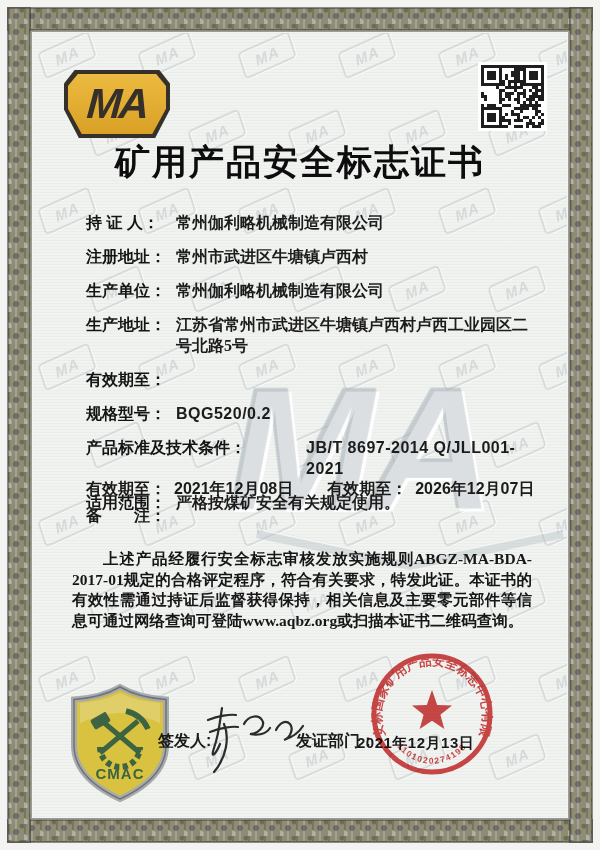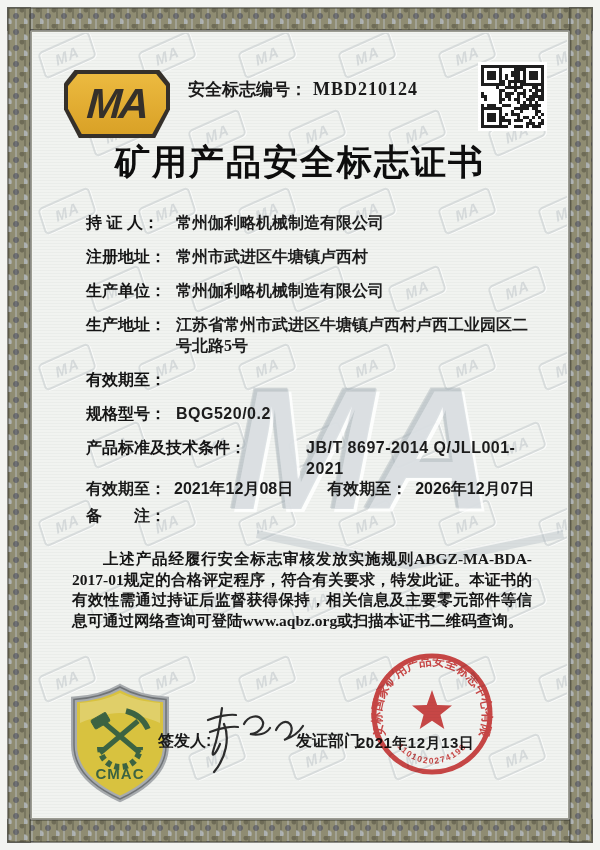--- a/index.html
+++ b/index.html
@@ -146,23 +146,20 @@
       <div class="wm-stamp" style="left: 156px; top: 710px;">MA</div>
       <div class="wm-stamp" style="left: 256px; top: 710px;">MA</div>
       <div class="wm-stamp" style="left: 356px; top: 710px;">MA</div>
       <div class="wm-stamp" style="left: 456px; top: 710px;">MA</div>
     </div>
 
   <div class="ma-logo">
     <div class="ma-logo-inner">
       <span class="ma-logo-text">MA</span>
     </div>
-  </div>
-  <div class="cert-no">
-    <span>安全标志编号：</span><span class="num">MBD210124</span>
   </div>
   <div class="qr">
       <div class="qr-grid">
         <div style="position: absolute; left: 0px; top: 0px; width: 3px; height: 3px; background: rgb(30, 30, 30);"></div>
         <div style="position: absolute; left: 3px; top: 0px; width: 3px; height: 3px; background: rgb(30, 30, 30);"></div>
         <div style="position: absolute; left: 6px; top: 0px; width: 3px; height: 3px; background: rgb(30, 30, 30);"></div>
         <div style="position: absolute; left: 9px; top: 0px; width: 3px; height: 3px; background: rgb(30, 30, 30);"></div>
         <div style="position: absolute; left: 12px; top: 0px; width: 3px; height: 3px; background: rgb(30, 30, 30);"></div>
         <div style="position: absolute; left: 15px; top: 0px; width: 3px; height: 3px; background: rgb(30, 30, 30);"></div>
         <div style="position: absolute; left: 18px; top: 0px; width: 3px; height: 3px; background: rgb(30, 30, 30);"></div>
@@ -430,20 +427,24 @@
       <span class="lbl">有效期至：</span>
     </div>
     <div class="row">
       <span class="lbl">规格型号：</span>
       <span class="val code">BQG520/0.2</span>
     </div>
     <div class="row wide">
       <span class="lbl">产品标准及技术条件：</span>
       <span class="val std">JB/T 8697-2014  Q/JLL001-2021</span>
     </div>
+    <div class="row">
+      <span class="lbl">适用范围：</span>
+      <span class="val">严格按煤矿安全有关规定使用。</span>
+    </div>
   </div>
 
   <div class="dates">
     <span class="lbl">有效期至：</span>
     <span class="val">2021年12月08日</span>
     <span class="sp"></span>
     <span class="lbl">有效期至：</span>
     <span class="val">2026年12月07日</span>
   </div>
   <div class="remark">

